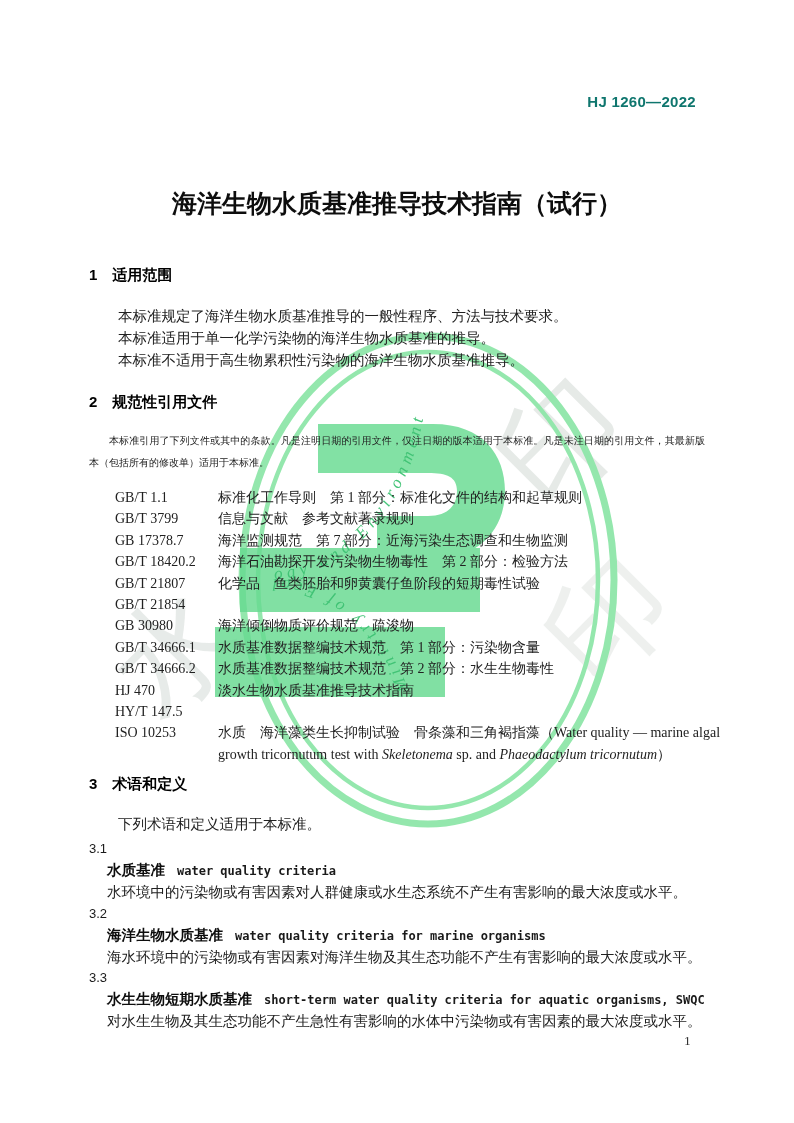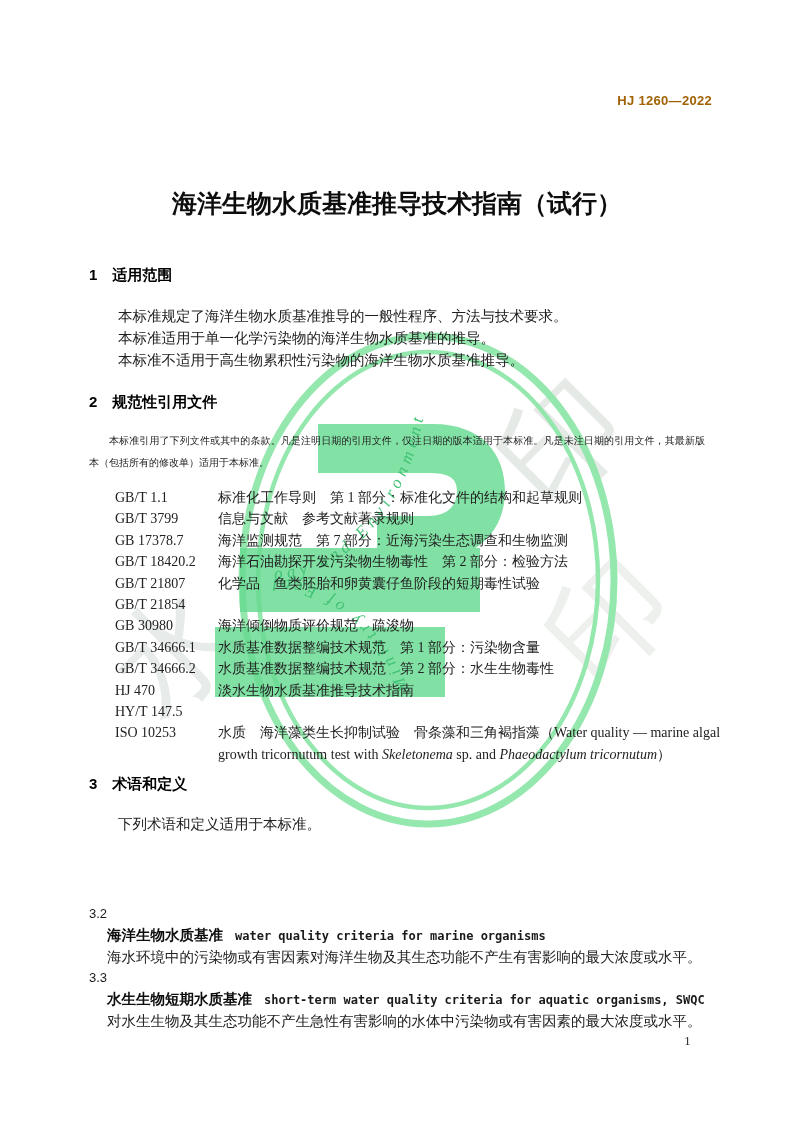--- a/index.html
+++ b/index.html
@@ -5,23 +5,23 @@
   html,body { margin:0; padding:0; background:#e8e8e8; }
   .page {
     position:relative; width:794px; height:1123px; margin:0 auto;
     background:#ffffff; overflow:hidden;
     font-family:"Liberation Serif","DejaVu Serif",serif; color:#212121;
   }
   .wm-layer { position:absolute; left:0; top:0; width:794px; height:1123px; z-index:0; }
   .text-layer { position:absolute; left:0; top:0; width:794px; height:1123px; z-index:1; }
 
   .doc-number {
-    position:absolute; top:93px; right:82px;
-    font-family:"Liberation Sans",sans-serif; font-weight:700; font-size:13px;
-    letter-spacing:.3px; color:#a16207;
+    position:absolute; top:93px; right:98px;
+    font-family:"Liberation Sans",sans-serif; font-weight:700; font-size:15px;
+    letter-spacing:.3px; color:#0f766e;
   }
   .doc-title {
     position:absolute; top:187px; left:0; width:100%; text-align:center;
     font-family:"Liberation Sans",sans-serif; font-weight:700; font-size:25px; color:#0d0d0d;
   }
   .content { position:absolute; left:89px; top:0; width:616px; height:100%; }
 
   .h2 {
     position:absolute; left:0;
     font-family:"Liberation Sans",sans-serif; font-weight:700; font-size:15px; color:#000000;
@@ -149,20 +149,27 @@
         <div class="ref-row">
           <span class="ref-code">ISO 10253</span>
           <span class="ref-title">水质　海洋藻类生长抑制试验　骨条藻和三角褐指藻（Water quality — marine algal</span>
         </div>
         <div class="ref-cont"><span>growth tricornutum test with </span><i>Skeletonema</i><span> sp. and </span><i>Phaeodactylum tricornutum</i><span>）</span></div>
       </div>
 
       <div class="h2 s3-heading">3　术语和定义</div>
       <div class="s3-intro">下列术语和定义适用于本标准。</div>
 
+      <div class="term-group tg-1">
+        <div class="term-num">3.1</div>
+        <div class="term-head">
+          <span class="term-zh">水质基准</span><span class="term-en">water quality criteria</span>
+        </div>
+        <div class="term-def">水环境中的污染物或有害因素对人群健康或水生态系统不产生有害影响的最大浓度或水平。</div>
+      </div>
 
       <div class="term-group tg-2">
         <div class="term-num">3.2</div>
         <div class="term-head">
           <span class="term-zh">海洋生物水质基准</span><span class="term-en">water quality criteria for marine organisms</span>
         </div>
         <div class="term-def">海水环境中的污染物或有害因素对海洋生物及其生态功能不产生有害影响的最大浓度或水平。</div>
       </div>
 
       <div class="term-group tg-3">

